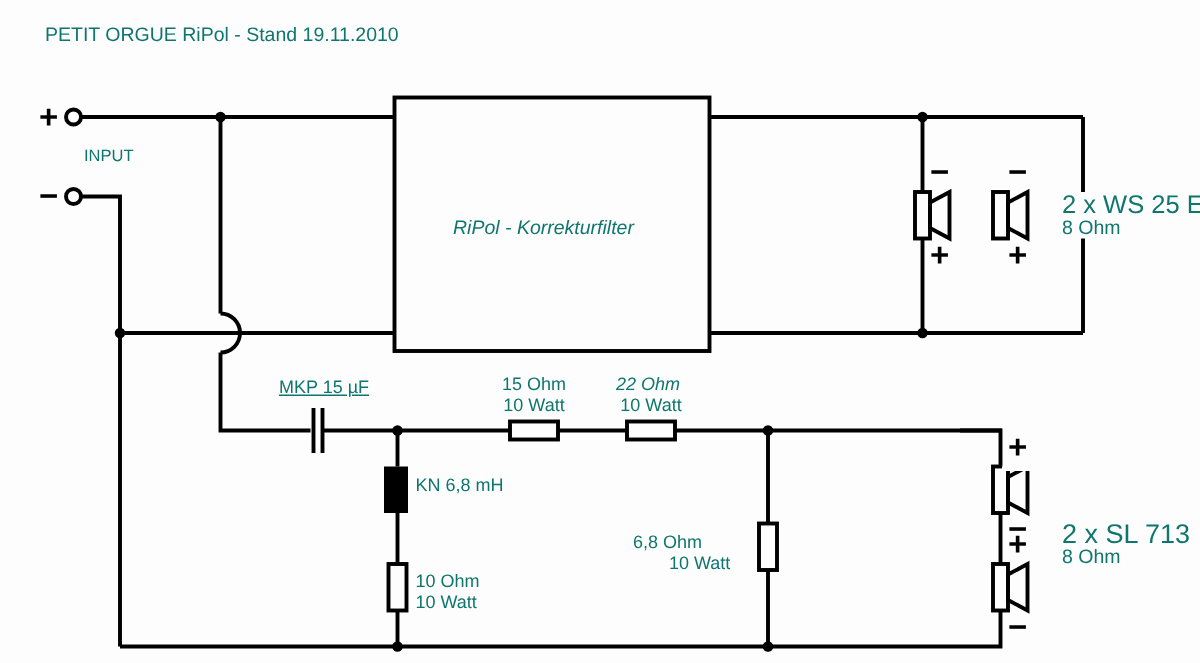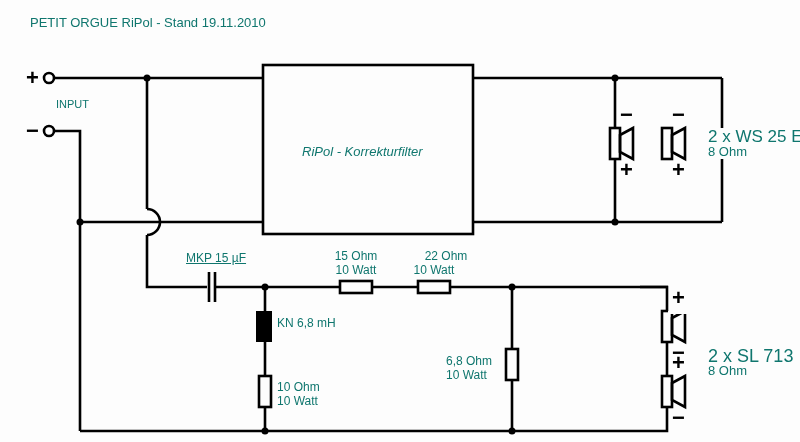--- a/index.html
+++ b/index.html
@@ -113,29 +113,29 @@
 <div class="pm" style="left:620px;top:160px;">+</div>
 <div class="pm" style="left:672px;top:105px;">−</div>
 <div class="pm" style="left:672px;top:160px;">+</div>
 <div class="lbl" style="left:708px;top:130px;font-size:17px;">2 x WS 25 E</div>
 <div class="lbl" style="left:708px;top:145px;font-size:13px;">8 Ohm</div>
 
 <div class="lbl" style="left:186px;top:251px;text-decoration:underline;">MKP 15 µF</div>
 
 <div class="lbl" style="left:330px;top:249px;text-align:center;width:52px;">15 Ohm</div>
 <div class="lbl" style="left:330px;top:263px;text-align:center;width:52px;">10 Watt</div>
-<div class="lbl" style="left:420px;top:249px;text-align:center;width:52px;">22 Ohm</div>
+<div class="lbl" style="left:406px;top:249px;text-align:center;width:52px;font-style:italic;">22 Ohm</div>
 <div class="lbl" style="left:408px;top:263px;text-align:center;width:52px;">10 Watt</div>
 
 <div class="lbl" style="left:277px;top:316px;">KN 6,8 mH</div>
 
 <div class="lbl" style="left:277px;top:380px;">10 Ohm</div>
 <div class="lbl" style="left:277px;top:394px;">10 Watt</div>
 
-<div class="lbl" style="left:446px;top:354px;">6,8 Ohm</div>
+<div class="lbl" style="left:422px;top:354px;">6,8 Ohm</div>
 <div class="lbl" style="left:446px;top:368px;">10 Watt</div>
 
 <div class="pm" style="left:672px;top:288px;">+</div>
 <div class="pm" style="left:672px;top:343px;">−</div>
 <div class="pm" style="left:672px;top:353px;">+</div>
 <div class="pm" style="left:672px;top:408px;">−</div>
 <div class="lbl" style="left:708px;top:349px;font-size:18px;">2 x SL 713</div>
 <div class="lbl" style="left:708px;top:364px;font-size:13px;">8 Ohm</div>
 
 </body></html>

